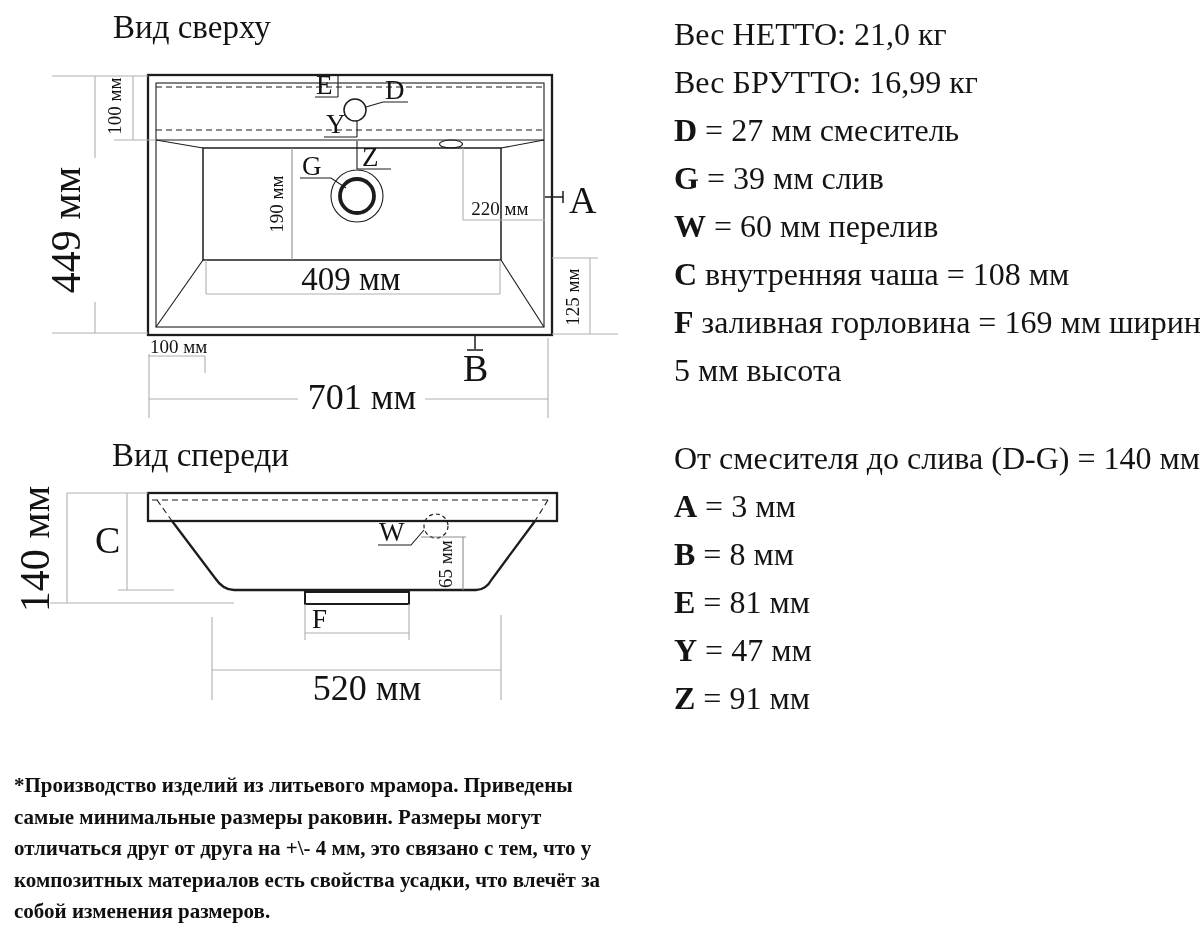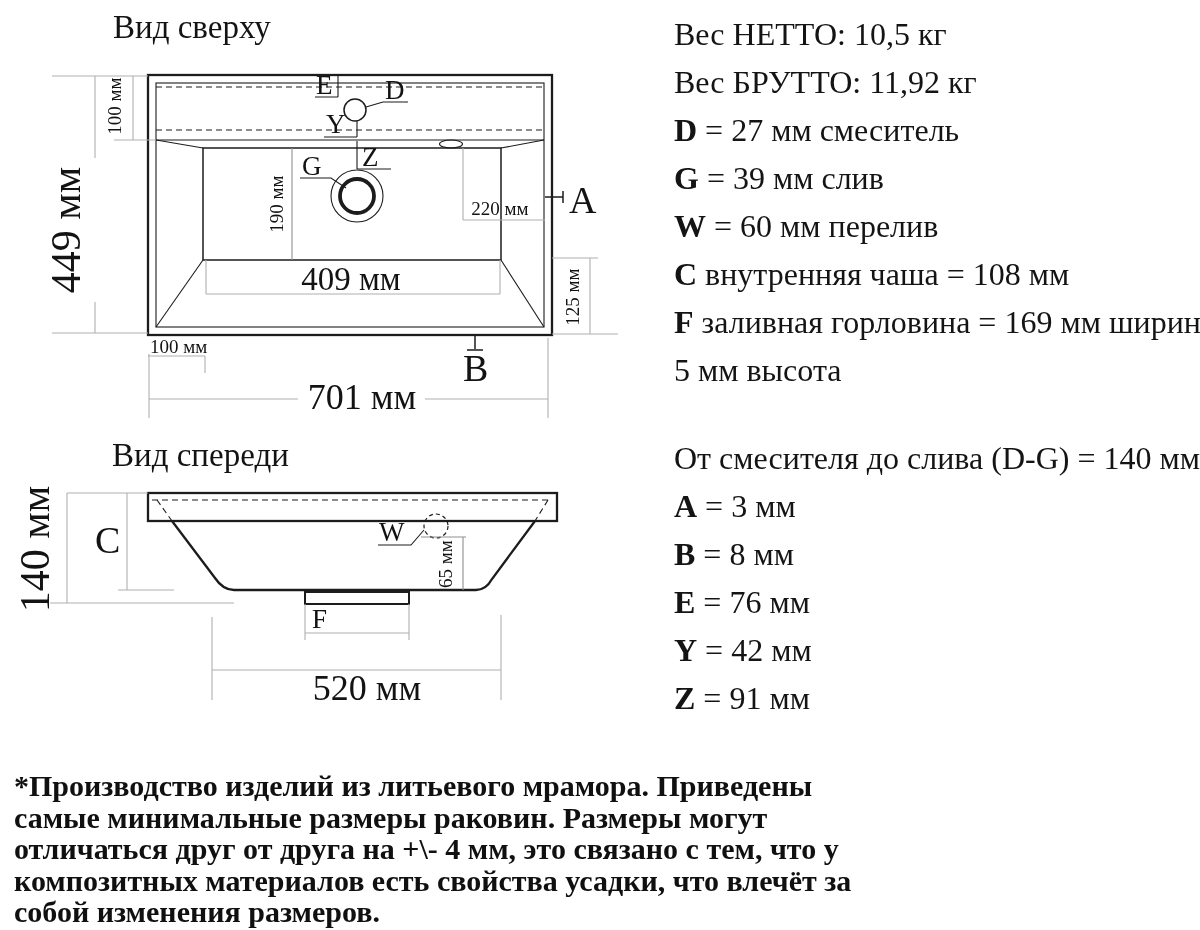--- a/index.html
+++ b/index.html
@@ -23,21 +23,21 @@
   .dash{stroke-dasharray:6 4;}
   .dim {stroke:#b0b0b0;fill:none;stroke-width:1.1;}
   .dimd{stroke:#8f8f8f;fill:none;stroke-width:1.1;}
 
   .specs{position:absolute;left:674px;top:10px;font-size:32px;color:#141414;}
   .spec-row{height:48px;line-height:48px;white-space:nowrap;}
   .sb{font-weight:bold;}
   .block2{margin-top:40px;}
   .footnote{
     position:absolute;left:14px;top:770px;width:860px;
-    font-size:30px;line-height:31.6px;font-weight:bold;color:#101010;
+    font-size:21px;line-height:31.6px;font-weight:bold;color:#101010;
     white-space:pre;
   }
 </style>
 </head>
 <body>
 
 <svg class="drawing" width="1200" height="930" viewBox="0 0 1200 930">
 
   <g>
     <text class="ttl" x="113" y="38">Вид сверху</text>
@@ -153,35 +153,35 @@
 
     <g>
       <path class="dim" d="M212,617 V700 M501,615 V700 M212,670 H501"></path>
       <text class="bigtxt" text-anchor="middle" x="367" y="700">520 мм</text>
     </g>
   </g>
 </svg>
 
 <div class="specs">
   <div>
-    <div class="spec-row"><span class="sb"></span><span>Вес НЕТТО: 10,5 кг</span></div>
-    <div class="spec-row"><span class="sb"></span><span>Вес БРУТТО: 11,92 кг</span></div>
+    <div class="spec-row"><span class="sb"></span><span>Вес НЕТТО: 21,0 кг</span></div>
+    <div class="spec-row"><span class="sb"></span><span>Вес БРУТТО: 16,99 кг</span></div>
     <div class="spec-row"><span class="sb">D</span><span> = 27 мм смеситель</span></div>
     <div class="spec-row"><span class="sb">G</span><span> = 39 мм слив</span></div>
     <div class="spec-row"><span class="sb">W</span><span> = 60 мм перелив</span></div>
     <div class="spec-row"><span class="sb">C</span><span> внутренняя чаша = 108 мм</span></div>
     <div class="spec-row"><span class="sb">F</span><span> заливная горловина = 169 мм ширина,</span></div>
     <div class="spec-row"><span class="sb"></span><span>5 мм высота</span></div>
   </div>
   <div class="block2">
     <div class="spec-row"><span class="sb"></span><span>От смесителя до слива (D-G) = 140 мм</span></div>
     <div class="spec-row"><span class="sb">A</span><span> = 3 мм</span></div>
     <div class="spec-row"><span class="sb">B</span><span> = 8 мм</span></div>
-    <div class="spec-row"><span class="sb">E</span><span> = 76 мм</span></div>
-    <div class="spec-row"><span class="sb">Y</span><span> = 42 мм</span></div>
+    <div class="spec-row"><span class="sb">E</span><span> = 81 мм</span></div>
+    <div class="spec-row"><span class="sb">Y</span><span> = 47 мм</span></div>
     <div class="spec-row"><span class="sb">Z</span><span> = 91 мм</span></div>
   </div>
 </div>
 
 <div class="footnote">*Производство изделий из литьевого мрамора. Приведены
 самые минимальные размеры раковин. Размеры могут
 отличаться друг от друга на +\- 4 мм, это связано с тем, что у
 композитных материалов есть свойства усадки, что влечёт за
 собой изменения размеров.</div>
 

